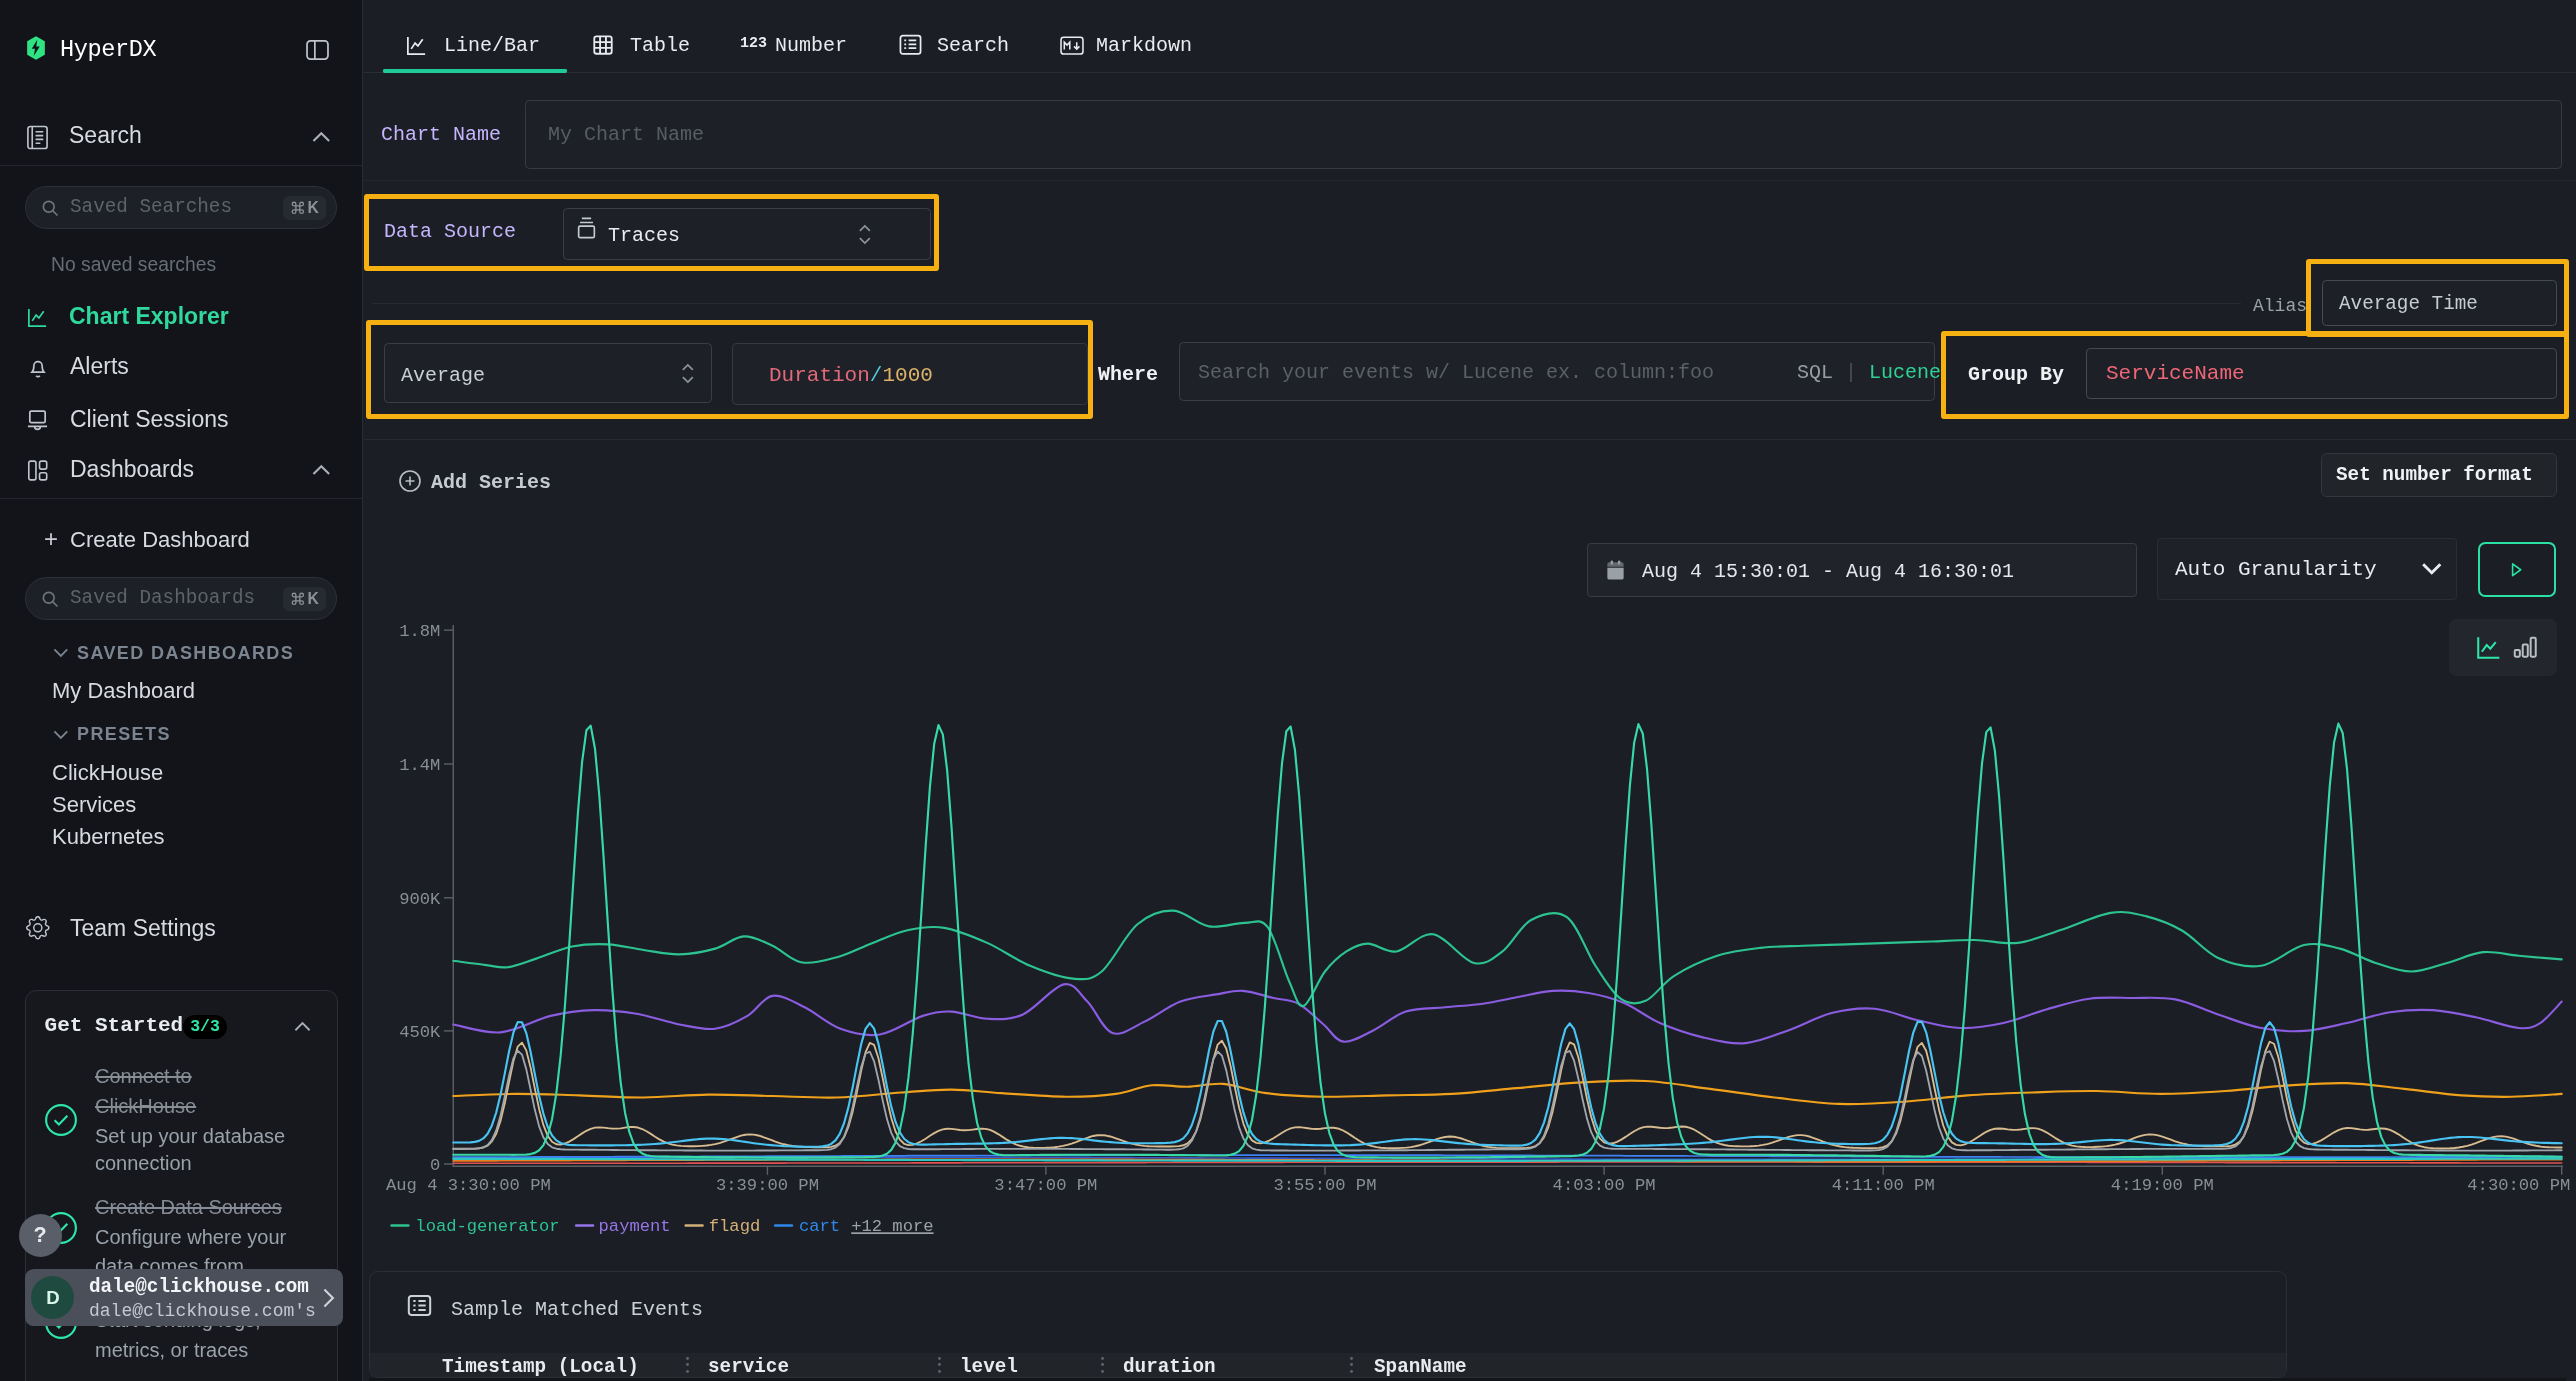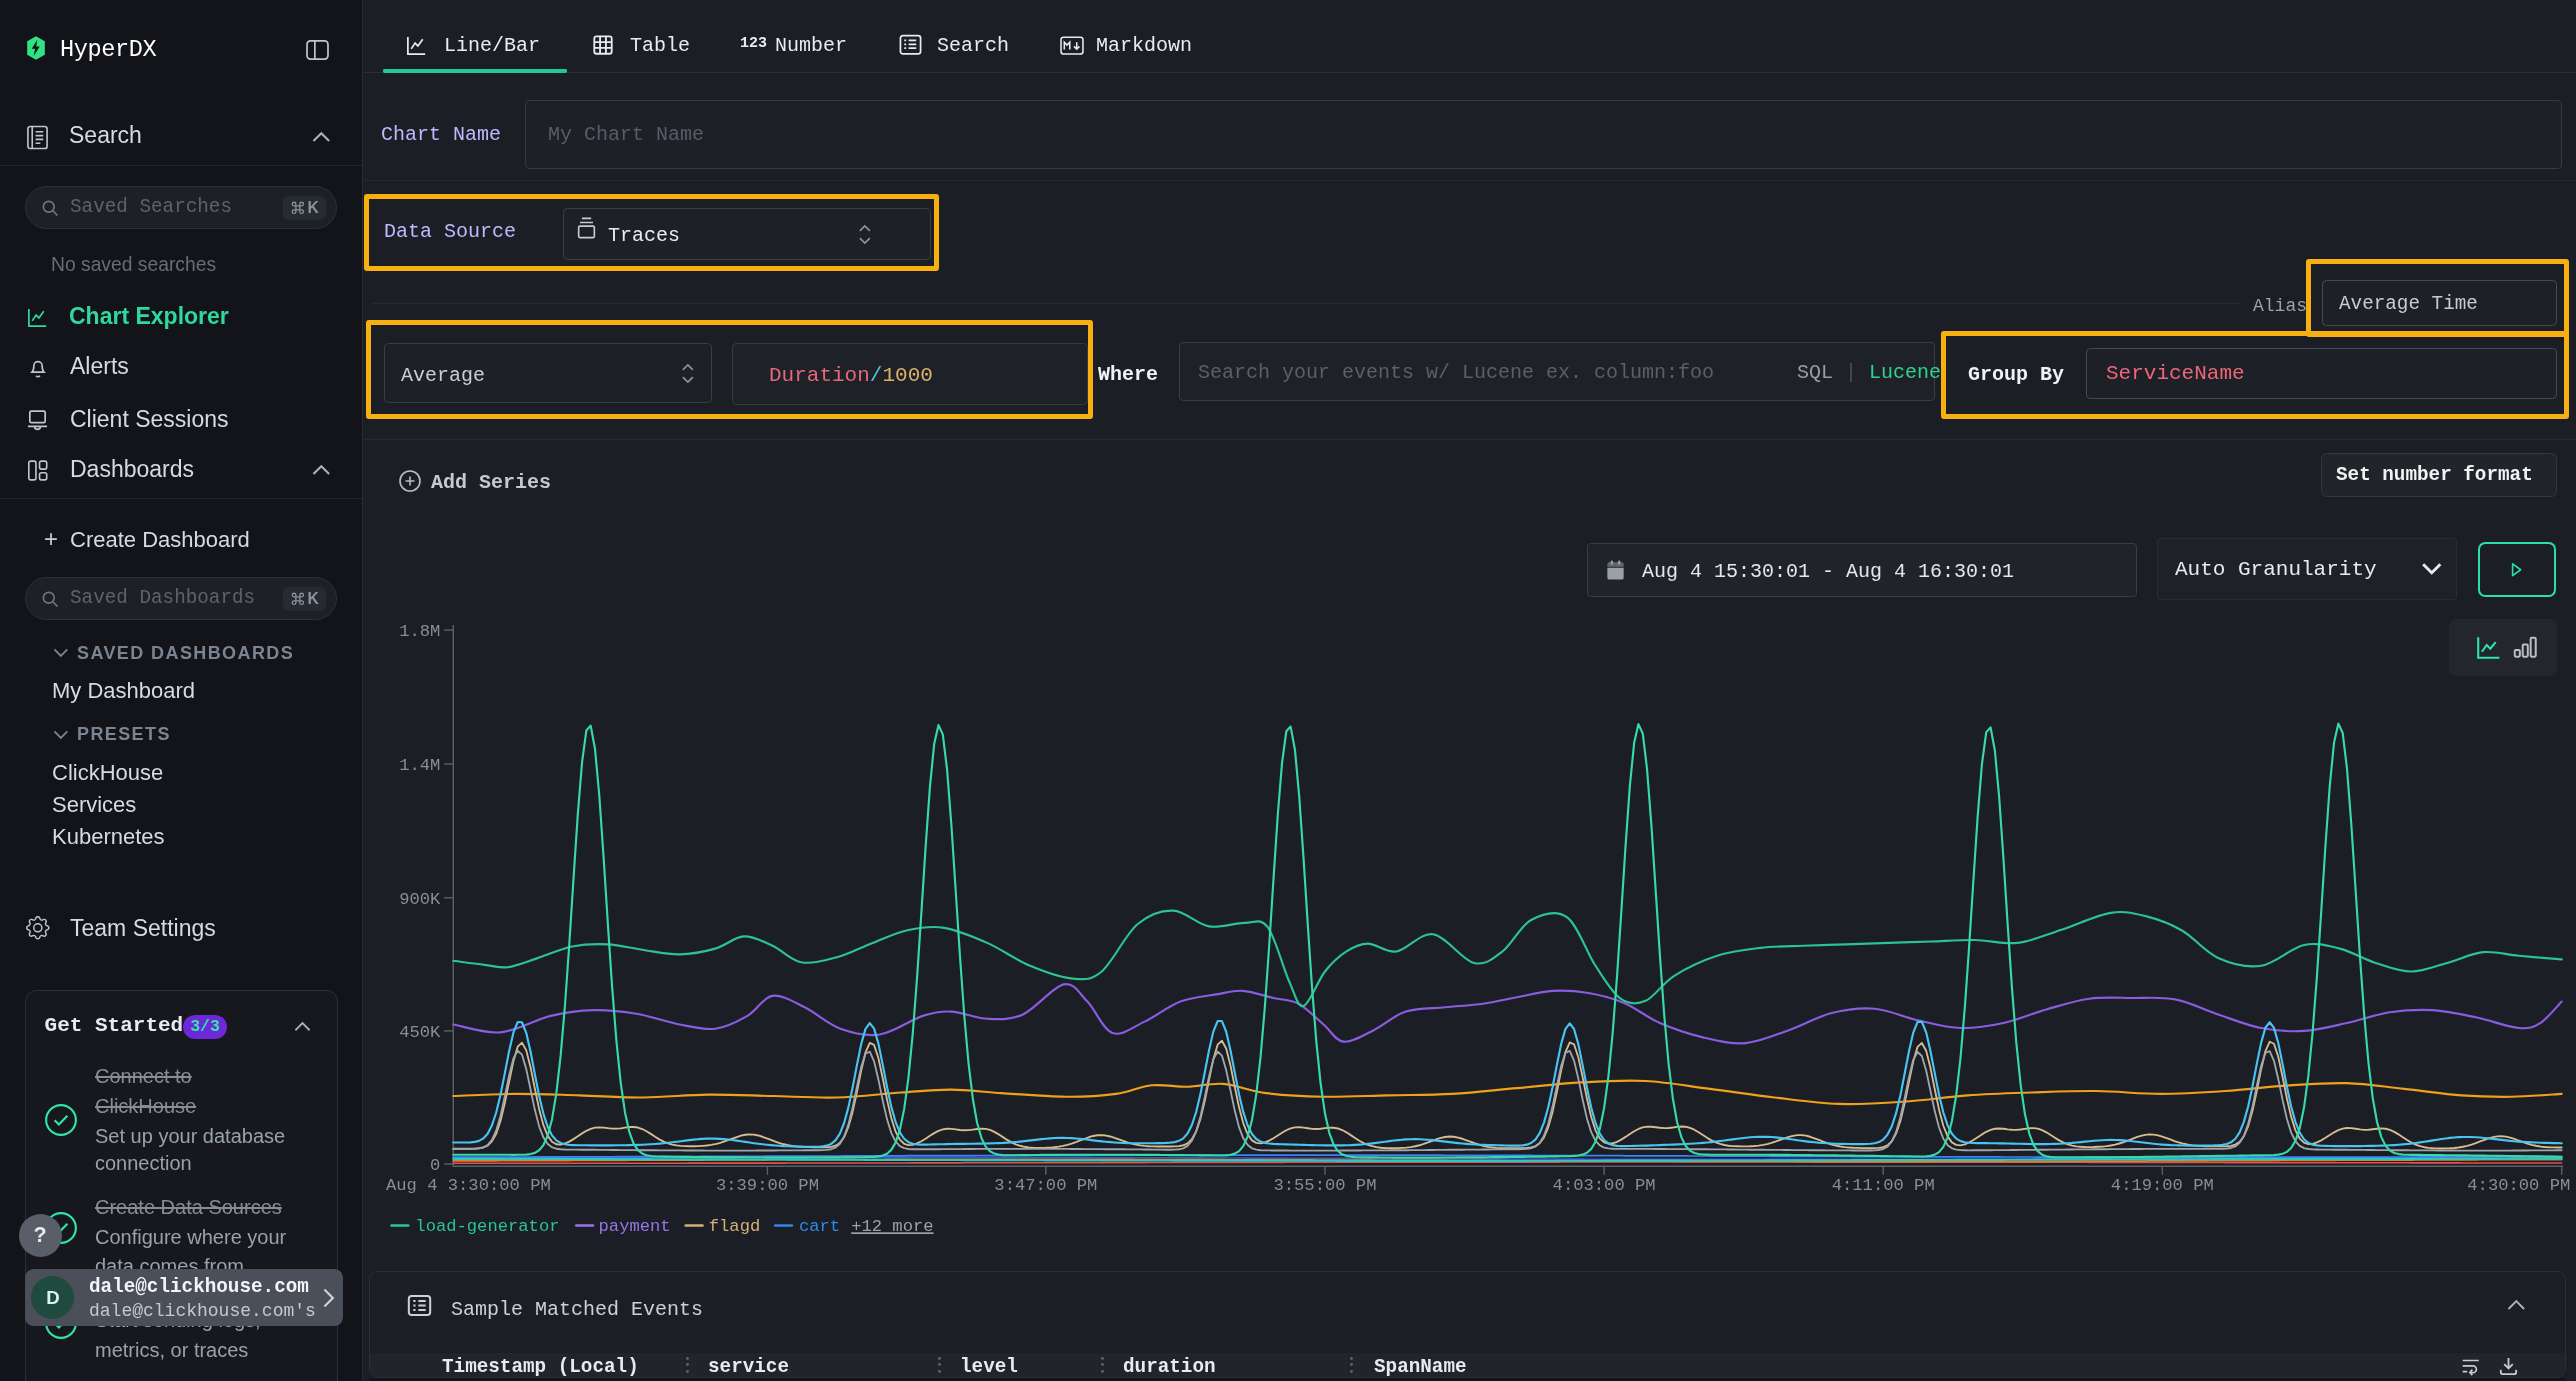--- a/index.html
+++ b/index.html
@@ -22,21 +22,21 @@
 .gs-desc { color:#99a1ab; }
 .gs-line { position:absolute; left:69px; font-family:"Liberation Sans",sans-serif; font-size:20px; }
 .lbl { position:absolute; font-size:20px; color:#c4b5fd; }
 .white { color:#e9ecef; }
 .inp { position:absolute; background:#1d2026; border:1.4px solid #363b42; border-radius:4.3px; }
 .obox { position:absolute; border:5px solid #f6b011; border-radius:2.9px; z-index:5; }
 .tabtxt { position:absolute; font-size:20px; color:#e9ecef; }
 .bold { font-weight:bold; }
 #chartsvg { position:absolute; left:386px; top:615px; }
 
-#panel { position:absolute; left:369px; top:1271px; width:2197px; height:107px; border:1.4px solid #2b2f36; border-radius:8.6px; overflow:hidden; }
+#panel { position:absolute; left:369px; top:1271px; width:1918px; height:107px; border:1.4px solid #2b2f36; border-radius:8.6px; overflow:hidden; }
 #panel-head-strip { position:absolute; left:0; top:81px; width:100%; height:26.5px; background:#212429; }
 .col { position:absolute; top:84px; font-size:19.3px; font-weight:bold; color:#e7eaee; }
 .dots { position:absolute; top:85px; width:2.9px; color:#5a616a; }
 .dots i { display:block; width:2.9px; height:2.9px; border-radius:1.4px; background:#5a616a; margin-bottom:3.6px; }
 </style></head>
 <body>
 
 <div id="sidebar">
 
   <svg class="abs" style="left:26px;top:35px" width="20" height="26" viewBox="0 0 24 30">
@@ -130,21 +130,21 @@
   <div class="sb-item" style="left:52px;top:824px">Kubernetes</div>
 
   <svg class="abs" style="left:26px;top:916px" width="23.6" height="23.6" viewBox="0 0 16 16" fill="#c0c5cc">
     <path d="M8 4.754a3.246 3.246 0 1 0 0 6.492 3.246 3.246 0 0 0 0-6.492zM5.754 8a2.246 2.246 0 1 1 4.492 0 2.246 2.246 0 0 1-4.492 0z"></path>
     <path d="M9.796 1.343c-.527-1.79-3.065-1.79-3.592 0l-.094.319a.873.873 0 0 1-1.255.52l-.292-.16c-1.64-.892-3.433.902-2.54 2.541l.159.292a.873.873 0 0 1-.52 1.255l-.319.094c-1.79.527-1.79 3.065 0 3.592l.319.094a.873.873 0 0 1 .52 1.255l-.16.292c-.892 1.64.901 3.433 2.541 2.54l.292-.159a.873.873 0 0 1 1.255.52l.094.319c.527 1.79 3.065 1.79 3.592 0l.094-.319a.873.873 0 0 1 1.255-.52l.292.16c1.64.893 3.434-.902 2.54-2.541l-.159-.292a.873.873 0 0 1 .52-1.255l.319-.094c1.79-.527 1.79-3.065 0-3.592l-.319-.094a.873.873 0 0 1-.52-1.255l.16-.292c.893-1.64-.902-3.433-2.541-2.54l-.292.159a.873.873 0 0 1-1.255-.52l-.094-.319zm-2.633.283c.246-.835 1.428-.835 1.674 0l.094.319a1.873 1.873 0 0 0 2.693 1.115l.291-.16c.764-.415 1.6.42 1.184 1.185l-.159.292a1.873 1.873 0 0 0 1.116 2.692l.318.094c.835.246.835 1.428 0 1.674l-.319.094a1.873 1.873 0 0 0-1.115 2.693l.16.291c.415.764-.42 1.6-1.185 1.184l-.291-.159a1.873 1.873 0 0 0-2.693 1.116l-.094.318c-.246.835-1.428.835-1.674 0l-.094-.319a1.873 1.873 0 0 0-2.692-1.115l-.292.16c-.764.415-1.6-.42-1.184-1.185l.159-.291A1.873 1.873 0 0 0 1.945 8.93l-.319-.094c-.835-.246-.835-1.428 0-1.674l.319-.094A1.873 1.873 0 0 0 3.06 4.377l-.16-.292c-.415-.764.42-1.6 1.185-1.184l.292.159a1.873 1.873 0 0 0 2.692-1.115l.094-.319z"></path>
   </svg>
   <div class="sb-item" style="left:70px;top:915px;font-size:23px">Team Settings</div>
 
   <div id="gscard">
     <div class="abs sans" style="left:18.6px;top:23px;font-size:21px;font-weight:bold;color:#e8ebef">Get Started</div>
-    <div class="abs sans" style="left:157px;top:24px;width:44px;height:23.6px;background:#6d28d9;border-radius:12px;color:#2ee6a8;font-size:16.5px;font-weight:bold;text-align:center;line-height:23.6px">3/3</div>
+    <div class="abs sans" style="left:157px;top:24px;width:44px;height:23.6px;background:#000000;border-radius:12px;color:#2ee6a8;font-size:16.5px;font-weight:bold;text-align:center;line-height:23.6px">3/3</div>
     <svg class="abs" style="left:268px;top:30px" width="17" height="10.7" viewBox="0 0 24 15" fill="none" stroke="#aab0b8" stroke-width="2.6">
         <path d="M2 13 L12 3 L22 13"></path>
       </svg>
 
     <svg class="abs" style="left:18px;top:112px" width="34" height="34" viewBox="0 0 24 24" fill="none" stroke="#2ee6a8" stroke-width="1.5">
         <circle cx="12" cy="12" r="10.5"></circle>
         <path d="M7.5 12.2 l3 3 L16.5 9"></path>
       </svg>
     <div class="gs-line gs-strike" style="top:74px">Connect to</div>
     <div class="gs-line gs-strike" style="top:104px">ClickHouse</div>

